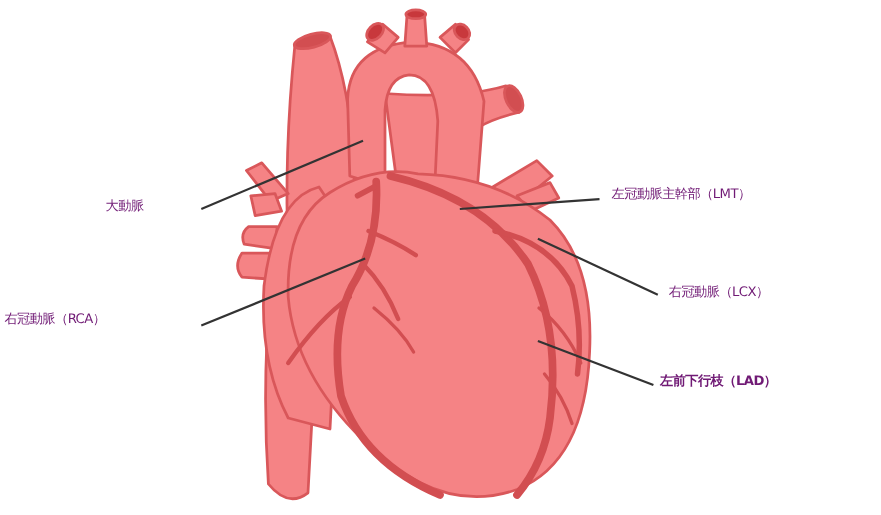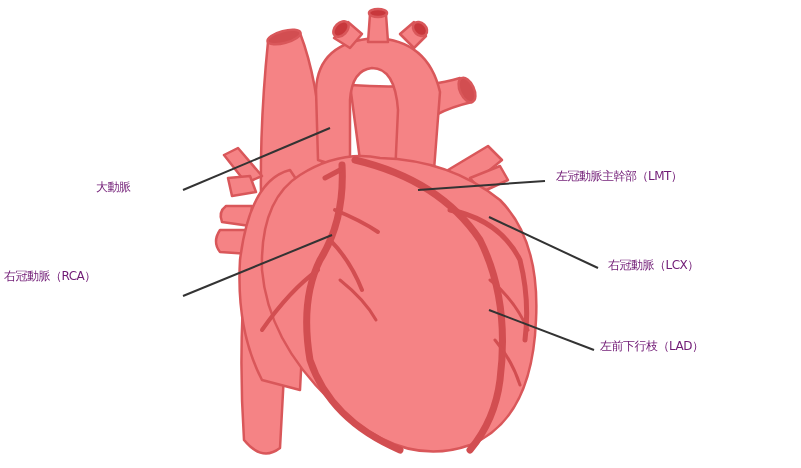--- a/index.html
+++ b/index.html
@@ -61,16 +61,16 @@
   <g stroke="#333333" stroke-width="2">
     <line x1="183" y1="190" x2="330" y2="128"></line>
     <line x1="183" y1="296" x2="332" y2="235"></line>
     <line x1="418" y1="190" x2="545" y2="181"></line>
     <line x1="489" y1="217" x2="598" y2="268"></line>
     <line x1="489" y1="310" x2="594" y2="350"></line>
   </g>
 </svg>
 
 <div class="label" style="left:96px; top:181px;">大動脈</div>
-<div class="label" style="left:4px; top:270px;">右冠動脈（RCA）</div>
+<div class="label" style="left:4px; top:284px;">右冠動脈（RCA）</div>
 <div class="label" style="left:556px; top:170px;">左冠動脈主幹部（LMT）</div>
 <div class="label" style="left:608px; top:259px;">右冠動脈（LCX）</div>
-<div class="label" style="left:600px; top:340px;">左前下行枝（LAD）</div>
+<div class="label" style="left:600px; top:340px;font-weight:bold;">左前下行枝（LAD）</div>
 
 </body></html>

